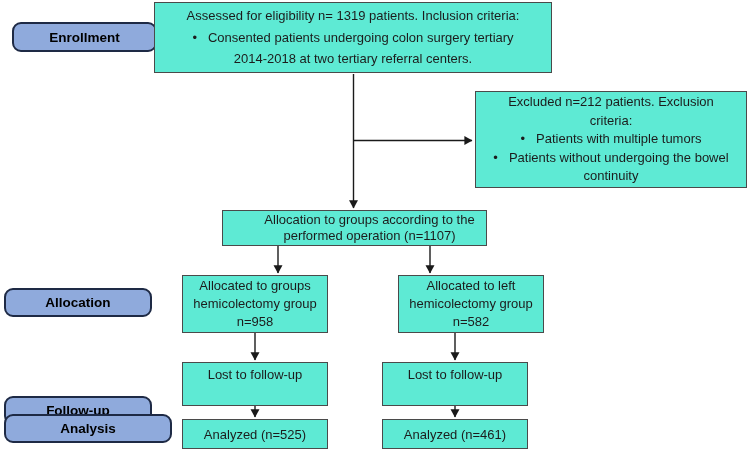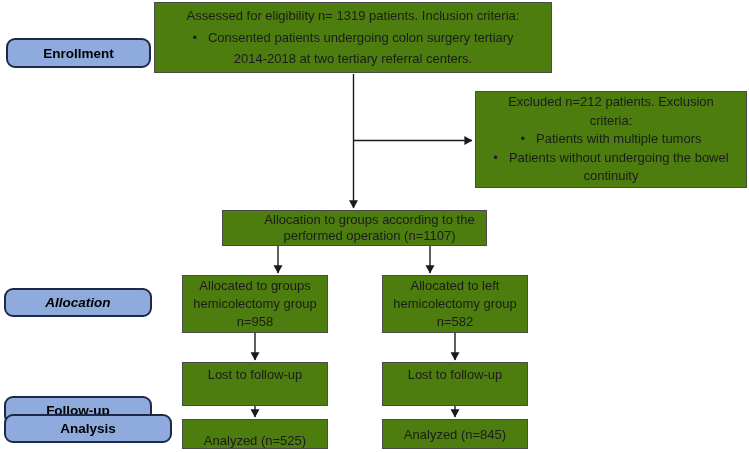--- a/index.html
+++ b/index.html
@@ -27,51 +27,51 @@
     align-items: center;
     justify-content: center;
     font-weight: 700;
     font-size: 13.5px;
     color: #000000;
     z-index: 2;
   }
   .box {
     position: absolute;
     box-sizing: border-box;
-    background: #4d7c0f;
+    background: #5eead4;
     border: 1.6px solid #4a4a4a;
     display: flex;
     flex-direction: column;
     align-items: center;
     justify-content: center;
     text-align: center;
     font-size: 13px;
     color: #1c1c1c;
     z-index: 2;
   }
   .ln { white-space: nowrap; }
   .bullet { display: inline-block; margin-right: 11px; }
 
   #eligibility-box   { left:154px; top:2px;   width:398px; height:71px; }
   #eligibility-box .ln { line-height: 21.5px; }
   #excluded-box      { left:475px; top:91px;  width:272px; height:97px; }
   #excluded-box .ln  { line-height: 18.6px; }
   #allocation-box    { left:222px; top:210px; width:265px; height:36px;padding-left:30px; }
   #allocation-box .ln{ line-height: 16.5px; }
   #right-group-box   { left:182px; top:275px; width:146px; height:58px; }
-  #left-group-box    { left:382px; top:275px; width:146px; height:58px; }
+  #left-group-box    { left:398px; top:275px; width:146px; height:58px; }
   #right-group-box .ln, #left-group-box .ln { line-height: 18px; }
   #followup-right-box{ left:182px; top:362px; width:146px; height:44px; }
   #followup-left-box { left:382px; top:362px; width:146px; height:44px; }
   #followup-right-box .ln, #followup-left-box .ln { line-height: 18.5px; margin-top: 48px; }
-  #analyzed-right-box{ left:182px; top:419px; width:146px; height:30px;justify-content:flex-end; }
+  #analyzed-right-box{ left:182px; top:419px; width:146px; height:30px; }
   #analyzed-left-box { left:382px; top:419px; width:146px; height:30px; }
 
-  #stage-enrollment { left:6px; top:22px;  width:145px; height:30px;margin-top:16px; }
-  #stage-allocation { left:4px; top:288px; width:148px; height:29px;font-style:italic; }
+  #stage-enrollment { left:12px; top:22px;  width:145px; height:30px; }
+  #stage-allocation { left:4px; top:288px; width:148px; height:29px; }
   #stage-followup   { left:4px; top:368px; width:148px; height:29px;margin-top:28px; }
   #stage-analysis   { left:4px; top:414px; width:168px; height:29px; }
 </style>
 </head>
 <body>
 
 <div class="canvas">
 
   <svg class="connectors" width="749" height="453" viewBox="0 0 749 453">
     <defs>
@@ -147,16 +147,16 @@
   <div class="box" id="followup-left-box">
     <div class="ln">Lost to follow-up</div>
     <div class="ln">(n=0)</div>
   </div>
 
   <div class="box" id="analyzed-right-box">
     <div class="ln">Analyzed (n=525)</div>
   </div>
 
   <div class="box" id="analyzed-left-box">
-    <div class="ln">Analyzed (n=845)</div>
+    <div class="ln">Analyzed (n=461)</div>
   </div>
 
 </div>
 
 </body></html>

